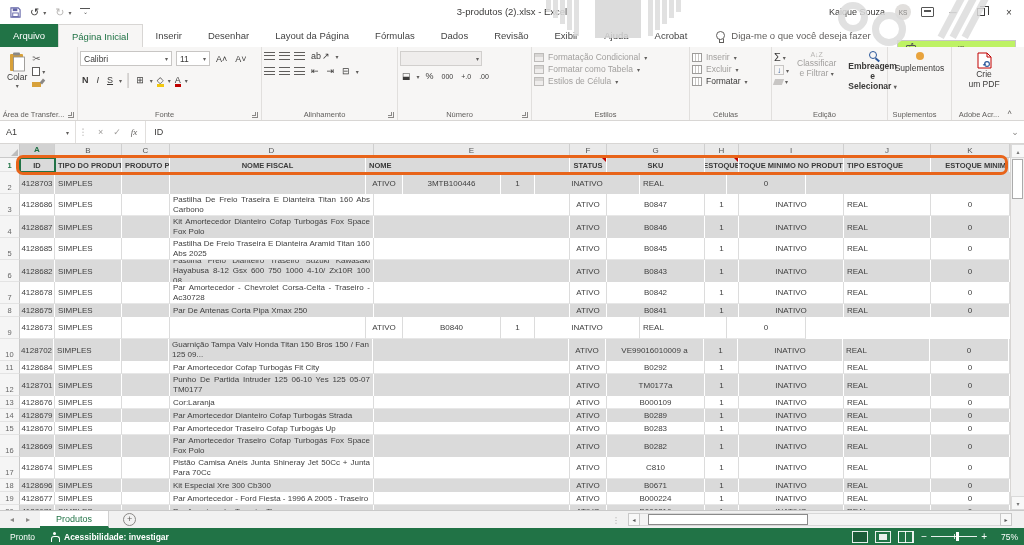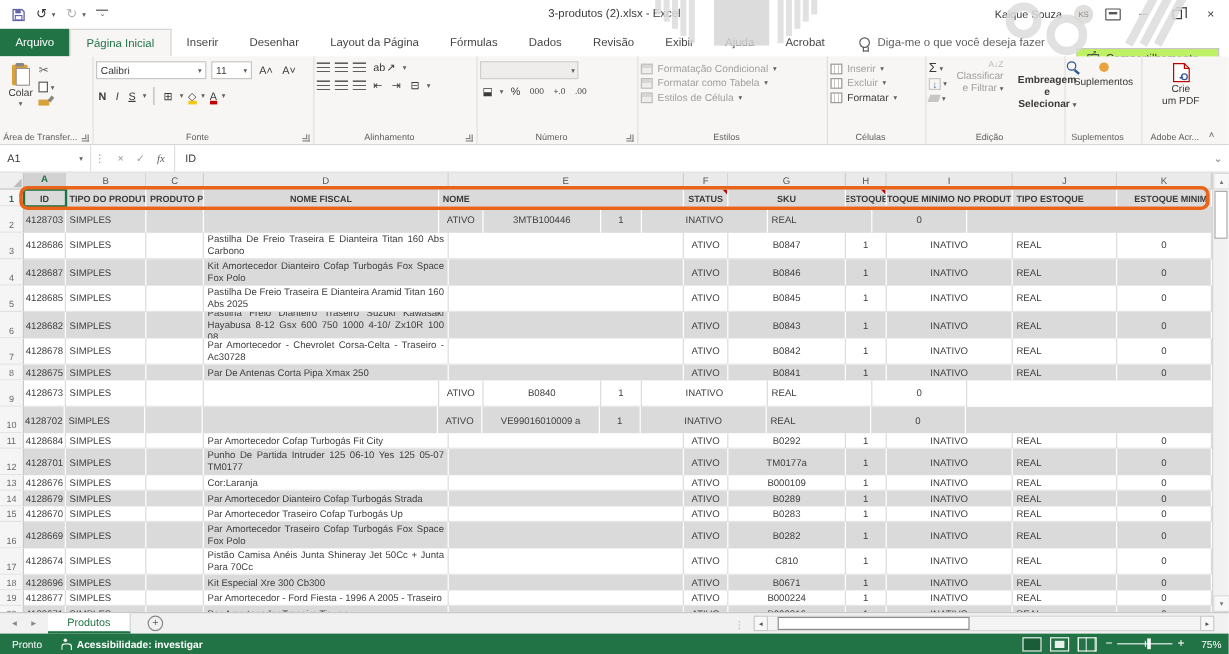--- a/index.html
+++ b/index.html
@@ -67,21 +67,21 @@
   .abar::after { content:""; position:absolute; left:0; right:0; bottom:-2px; height:2.5px; background:#c00000; }
   .fillbar::after { background:#f2c811; }
   .numbox { width:82px; height:15px; border:1px solid #d1cfcd; background:#efedec; display:flex; align-items:center; justify-content:flex-end; padding:0 2px; }
   .stl-item { display:flex; align-items:center; gap:4px; font-size:8.5px; color:#a19f9d; margin:2px 0; }
   .stl-ic { width:10px; height:9px; border:1px solid #bdbbb9; background:linear-gradient(#d8d6d4 40%,#efedec 40%); }
   .cel-item { display:flex; align-items:center; gap:4px; font-size:8.5px; margin:2px 0; }
   .cel-ic { width:10px; height:9px; border:1px solid #9d9b99; background:repeating-linear-gradient(90deg,#fff 0 2px,#c8c6c4 2px 3px); }
   .sum { font-size:11px; color:#3b3a39; line-height:10px; }
   .filldown { width:10px; height:10px; border:1px solid #c8c6c4; color:#2b579a; font-size:8px; text-align:center; line-height:9px; }
   .eraser { width:9px; height:6px; background:#c8c6c4; transform:skewX(-20deg); }
-  .edit-big { display:flex; flex-direction:column; align-items:flex-end; font-size:8.5px; line-height:10px; text-align:center; padding:1px 4px; }
+  .edit-big { display:flex; flex-direction:column; align-items:center; font-size:8.5px; line-height:10px; text-align:center; padding:1px 4px; }
   .az-ic { font-size:7px; color:#b8b6b4; line-height:7px; }
   .mag { width:8px; height:8px; border:1.6px solid #2b579a; border-radius:50%; position:relative; margin-bottom:2px; }
   .mag::after { content:""; position:absolute; right:-4px; bottom:-3px; width:5px; height:1.6px; background:#2b579a; transform:rotate(40deg); }
   .addin-dot { width:8px; height:8px; border-radius:50%; background:#e8a33d; margin-bottom:3px; }
   .pdfsvg { width:15px; height:17px; }
   .collapse { position:absolute; right:4px; bottom:3px; font-size:8px; color:#605e5c; }
 
   
   .fbar { position:absolute; top:121px; left:0; right:0; height:23px; background:#fff; border-bottom:1px solid #d8d6d4; display:flex; align-items:stretch; font-size:9px; color:#3b3a39; }
   .namebox { width:76px; border-right:1px solid #e1dfdd; display:flex; align-items:center; justify-content:space-between; padding:0 6px; }
@@ -568,20 +568,21 @@
           <div class="cell c-estoque" style="width: 34px; justify-content: center;">1</div>
           <div class="cell c-minimo" style="width: 105px; justify-content: center;">INATIVO</div>
           <div class="cell c-tipo_estoque" style="width: 87px; justify-content: flex-start;">REAL</div>
           <div class="cell c-k" style="width: 79px; justify-content: center;">0</div>
         </div>
         <div class="xrow tall greyr">
           <div class="rn">10</div>
           <div class="cell c-id" style="width: 34px; justify-content: center;">4128702</div>
           <div class="cell c-tipo" style="width: 67px; justify-content: flex-start;">SIMPLES</div>
           <div class="cell c-pai" style="width: 48px; justify-content: flex-start;"></div>
+          <div class="cell c-nome" style="width: 204px;">Guarnição Tampa Valv Honda Titan 150 Bros 150 / Fan 125 09...</div>
           <div class="cell c-fiscal" style="width: 196px; justify-content: center;"></div>
           <div class="cell c-status" style="width: 37px; justify-content: center;">ATIVO</div>
           <div class="cell c-sku" style="width: 98px; justify-content: center;">VE99016010009 a</div>
           <div class="cell c-estoque" style="width: 34px; justify-content: center;">1</div>
           <div class="cell c-minimo" style="width: 105px; justify-content: center;">INATIVO</div>
           <div class="cell c-tipo_estoque" style="width: 87px; justify-content: flex-start;">REAL</div>
           <div class="cell c-k" style="width: 79px; justify-content: center;">0</div>
         </div>
         <div class="xrow shortr whiter">
           <div class="rn">11</div>

